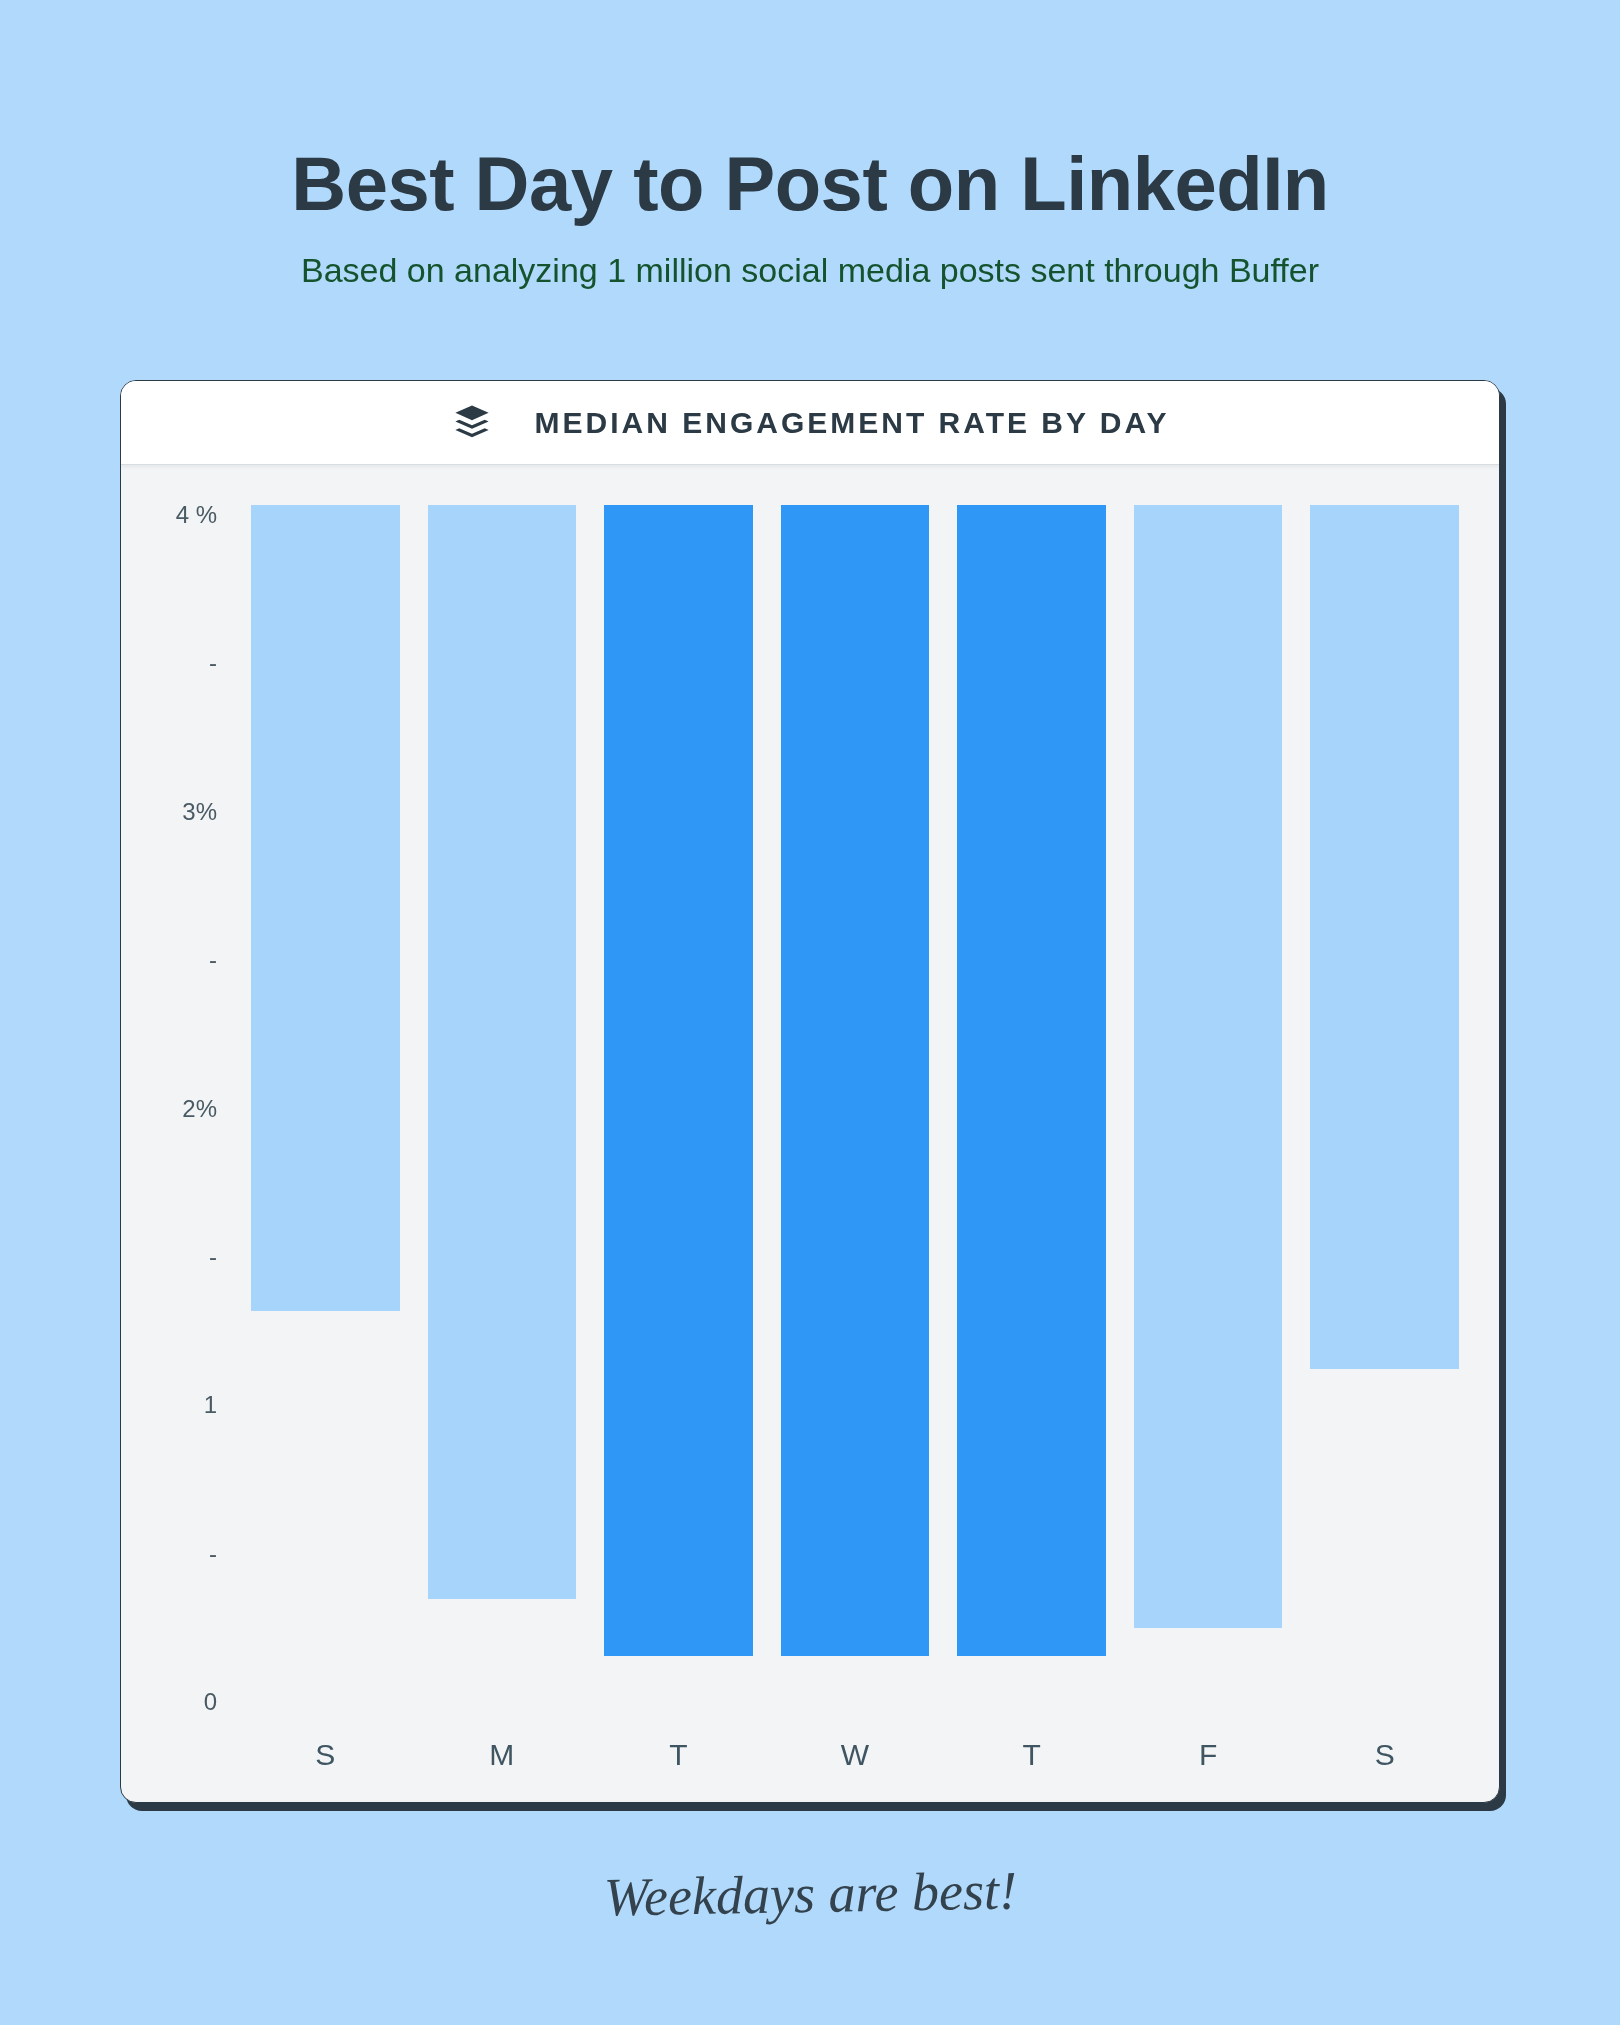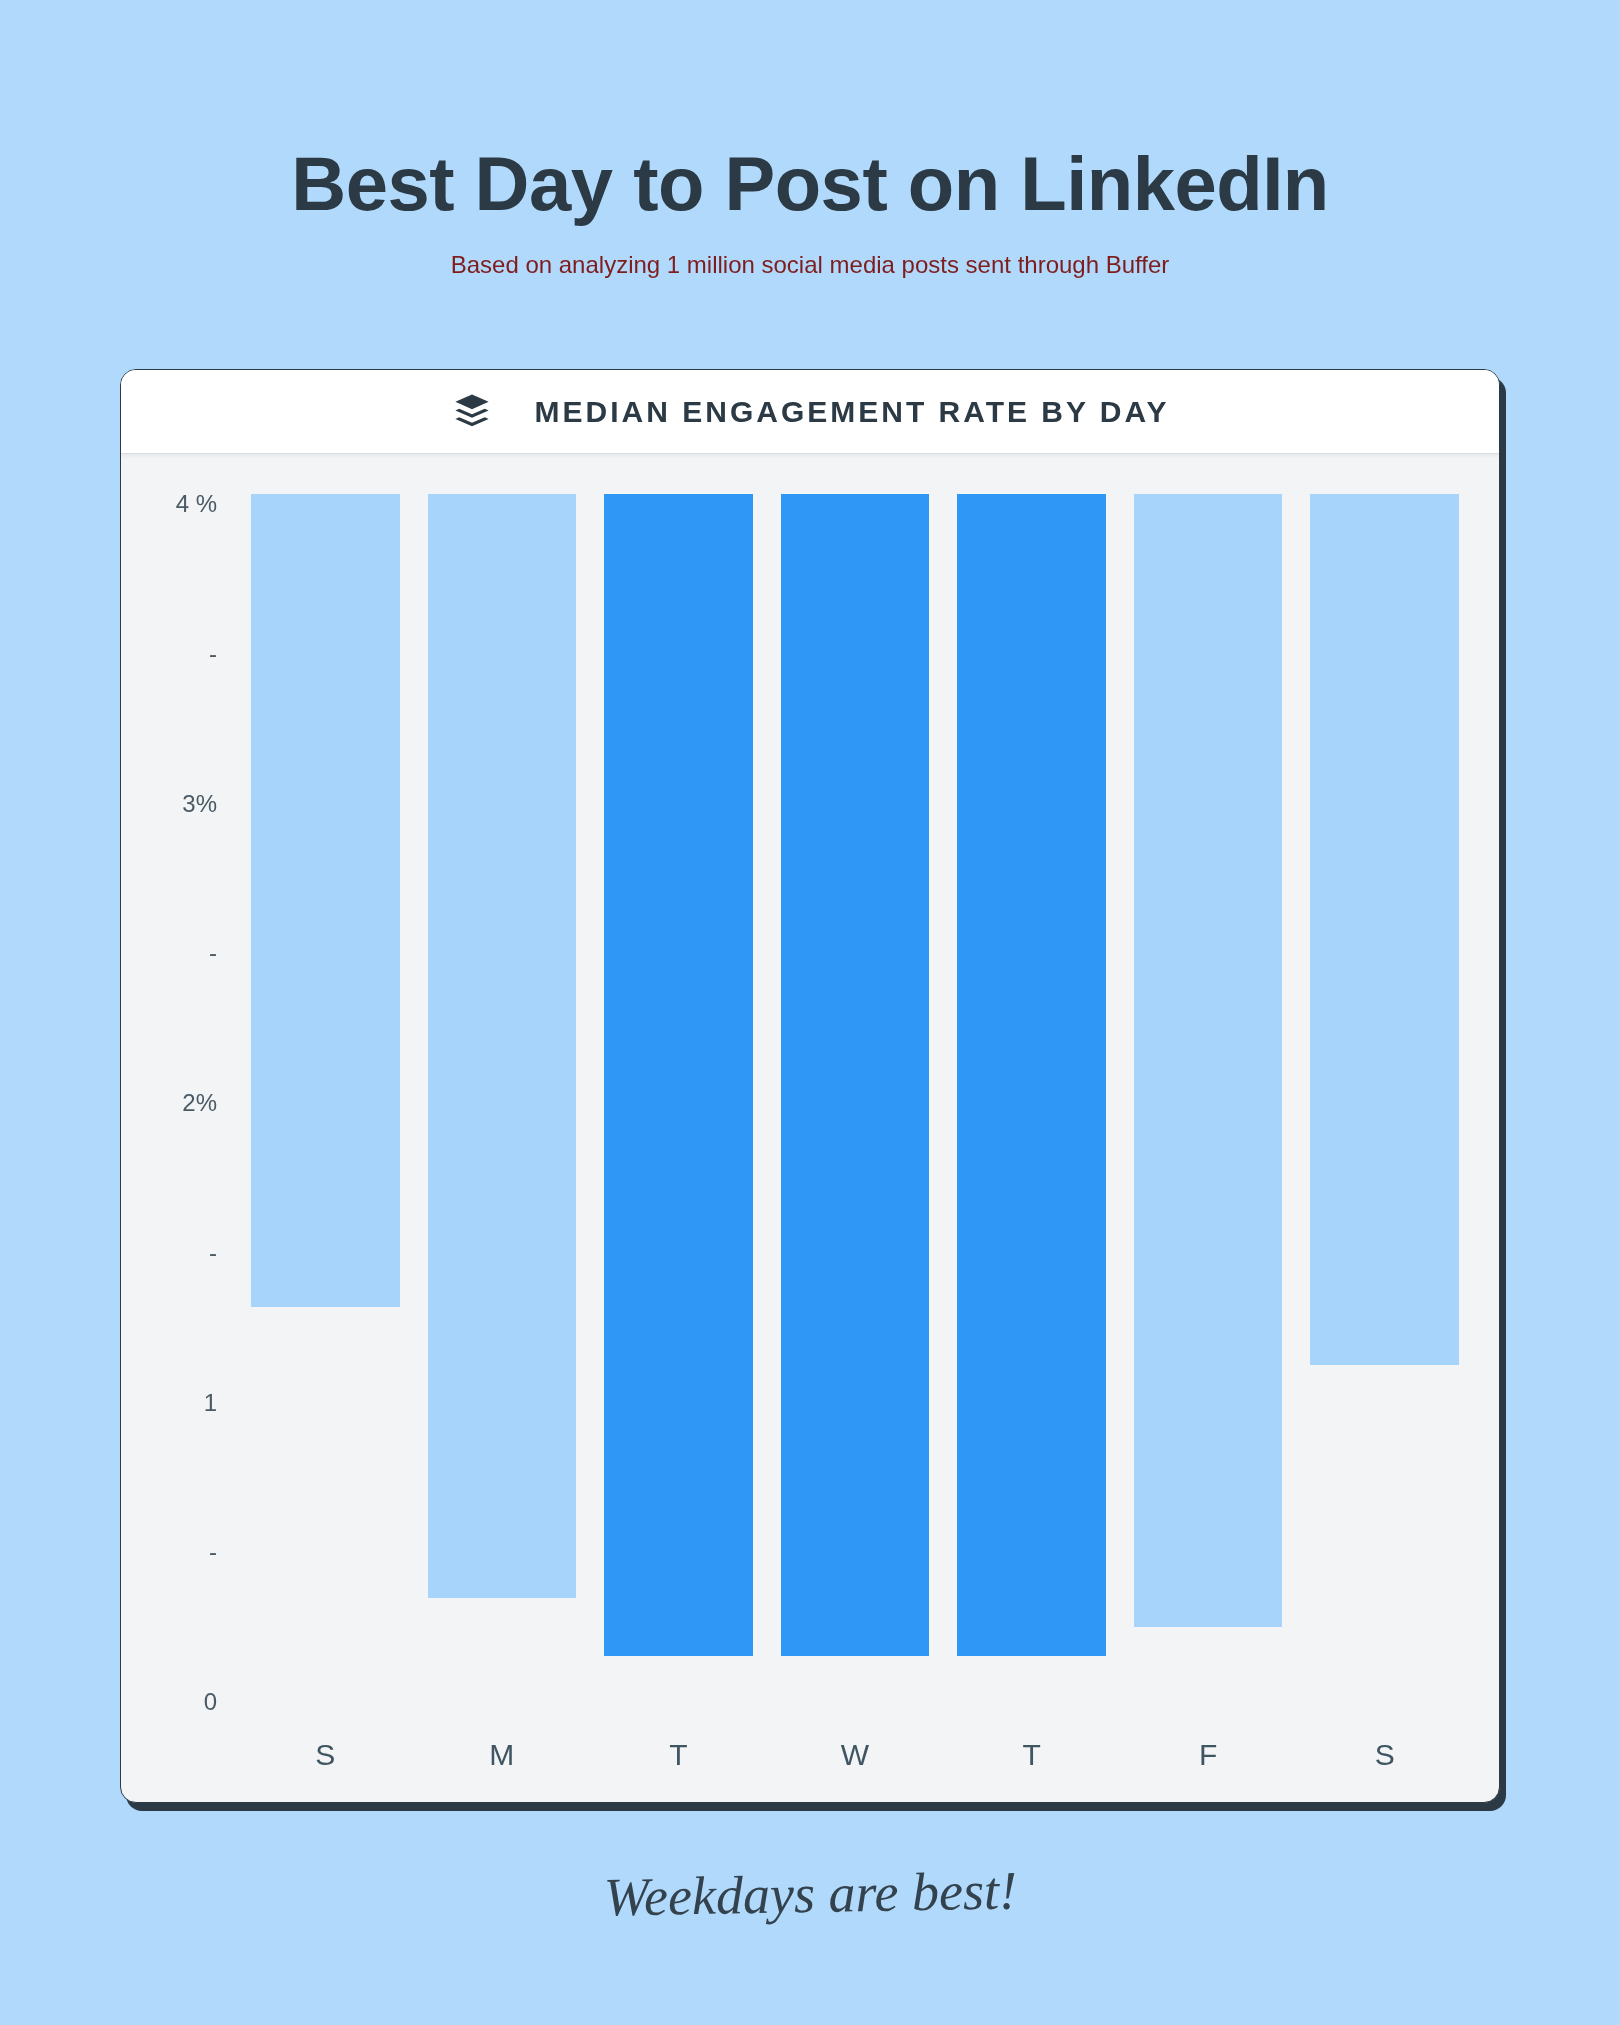--- a/index.html
+++ b/index.html
@@ -19,22 +19,22 @@
     align-items: center;
   }
   .title {
     color: #2b3a44;
     font-size: 76px;
     font-weight: 700;
     text-align: center;
     letter-spacing: -0.5px;
   }
   .subtitle {
-    color: #7f1d1d;
-    font-size: 24px;
+    color: #14532d;
+    font-size: 34px;
     font-weight: 400;
     text-align: center;
     margin-top: 24px;
   }
   .chart-panel {
     margin-top: 90px;
     width: 100%;
     flex: 1;
     background: #f2f4f5;
     border: 1px solid #2b3a44;

